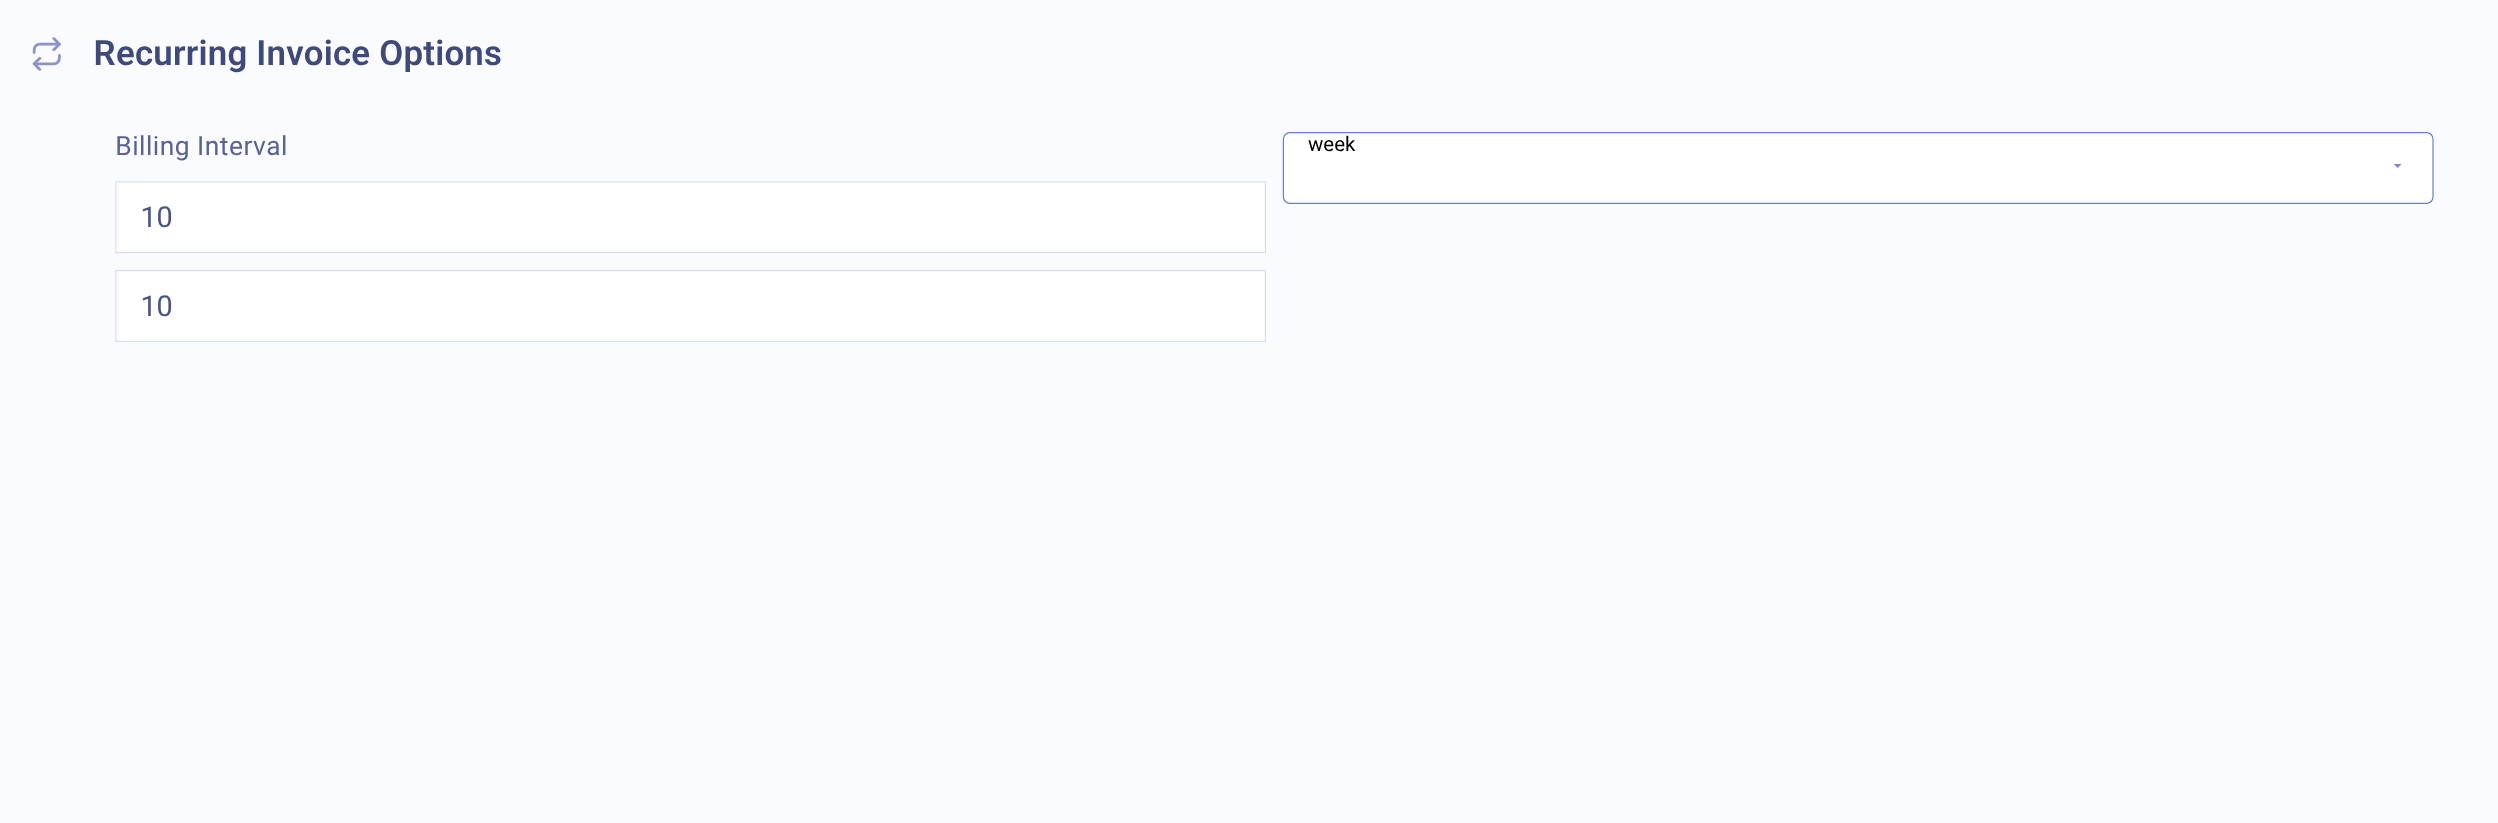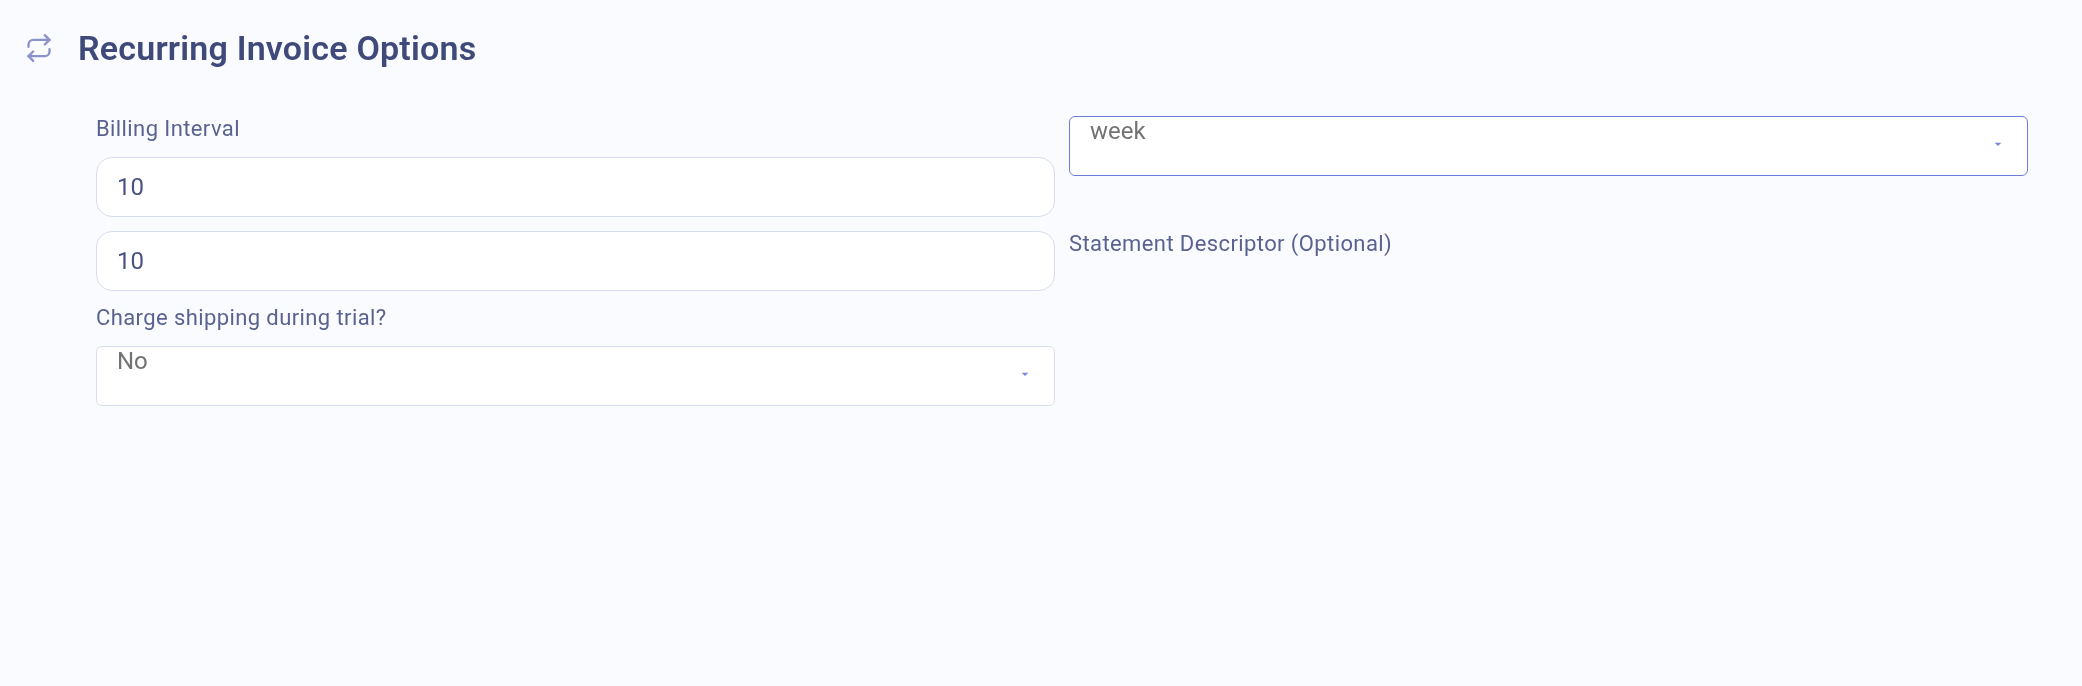--- a/index.html
+++ b/index.html
@@ -22,21 +22,21 @@
     .repeat-icon {
       width: 30px;
       height: 30px;
       display: flex;
       align-items: center;
       justify-content: center;
       color: #8b92c7;
       flex-shrink: 0;
     }
     .section-title {
-      font-size: 34px;
+      font-size: 29px;
       font-weight: 600;
       color: #3f4a7a;
       letter-spacing: 0.2px;
     }
     .form-grid {
       display: grid;
       grid-template-columns: 1fr 1fr;
       column-gap: 88px;
       row-gap: 40px;
       padding-left: 72px;
@@ -50,21 +50,21 @@
     .field-label {
       font-size: 22px;
       color: #5a6390;
       margin-bottom: 16px;
       letter-spacing: 0.4px;
     }
     .input-box {
       height: 60px;
       background: #ffffff;
       border: 1px solid #d8dcef;
-      border-radius: 16px;
+      border-radius: 0;
       padding: 0 20px;
       font-size: 24px;
       color: #4a5380;
       display: flex;
       align-items: center;
       position: relative;
       width: 100%;
       font-family: inherit;
     }
     .input-box::placeholder {
@@ -72,22 +72,22 @@
     }
     .select-wrapper {
       position: relative;
     }
     .select-box {
       height: 60px;
       background: #ffffff;
       border: 1px solid #d8dcef;
       border-radius: 6px;
       padding: 0 48px 12px 20px;
-      font-size: 24px;
-      color: #737373;
+      font-size: 17px;
+      color: #000000;
       width: 100%;
       appearance: none;
       -webkit-appearance: none;
       -moz-appearance: none;
       font-family: inherit;
       cursor: pointer;
     }
     .select-box.focused {
       border: 1.5px solid #6b7ddb;
     }
@@ -134,28 +134,16 @@
         </svg>
       </span>
     </div>
   </div>
 
   <div class="field">
     <input type="text" class="input-box" value="10" style="">
   </div>
 
   <div class="field">
-    <label class="field-label">Statement Descriptor (Optional)</label>
   </div>
 
-  <div class="field row-single">
-    <label class="field-label">Charge shipping during trial?</label>
-    <div class="select-wrapper">
-      <div class="select-box">No</div>
-      <span class="select-chevron">
-        <svg width="16" height="16" viewBox="0 0 24 24" fill="currentColor">
-          <path d="M7 10l5 5 5-5z"></path>
-        </svg>
-      </span>
-    </div>
-  </div>
 
 </div>
 
 </body></html>

